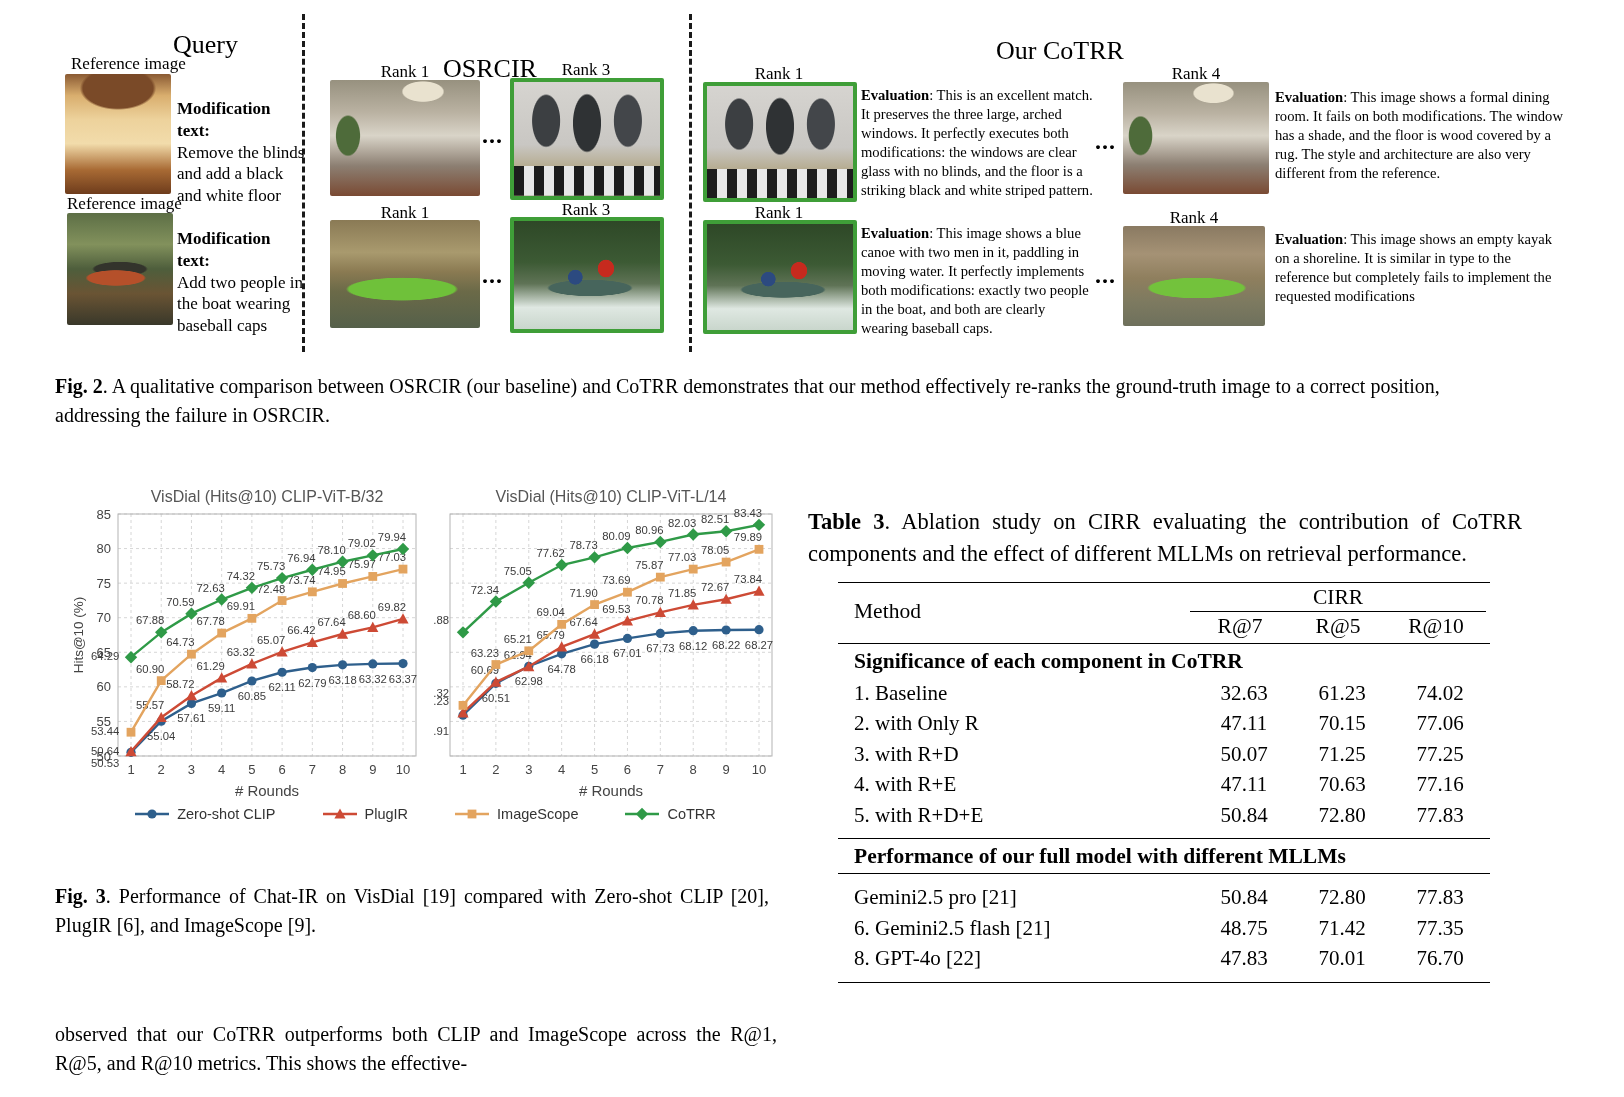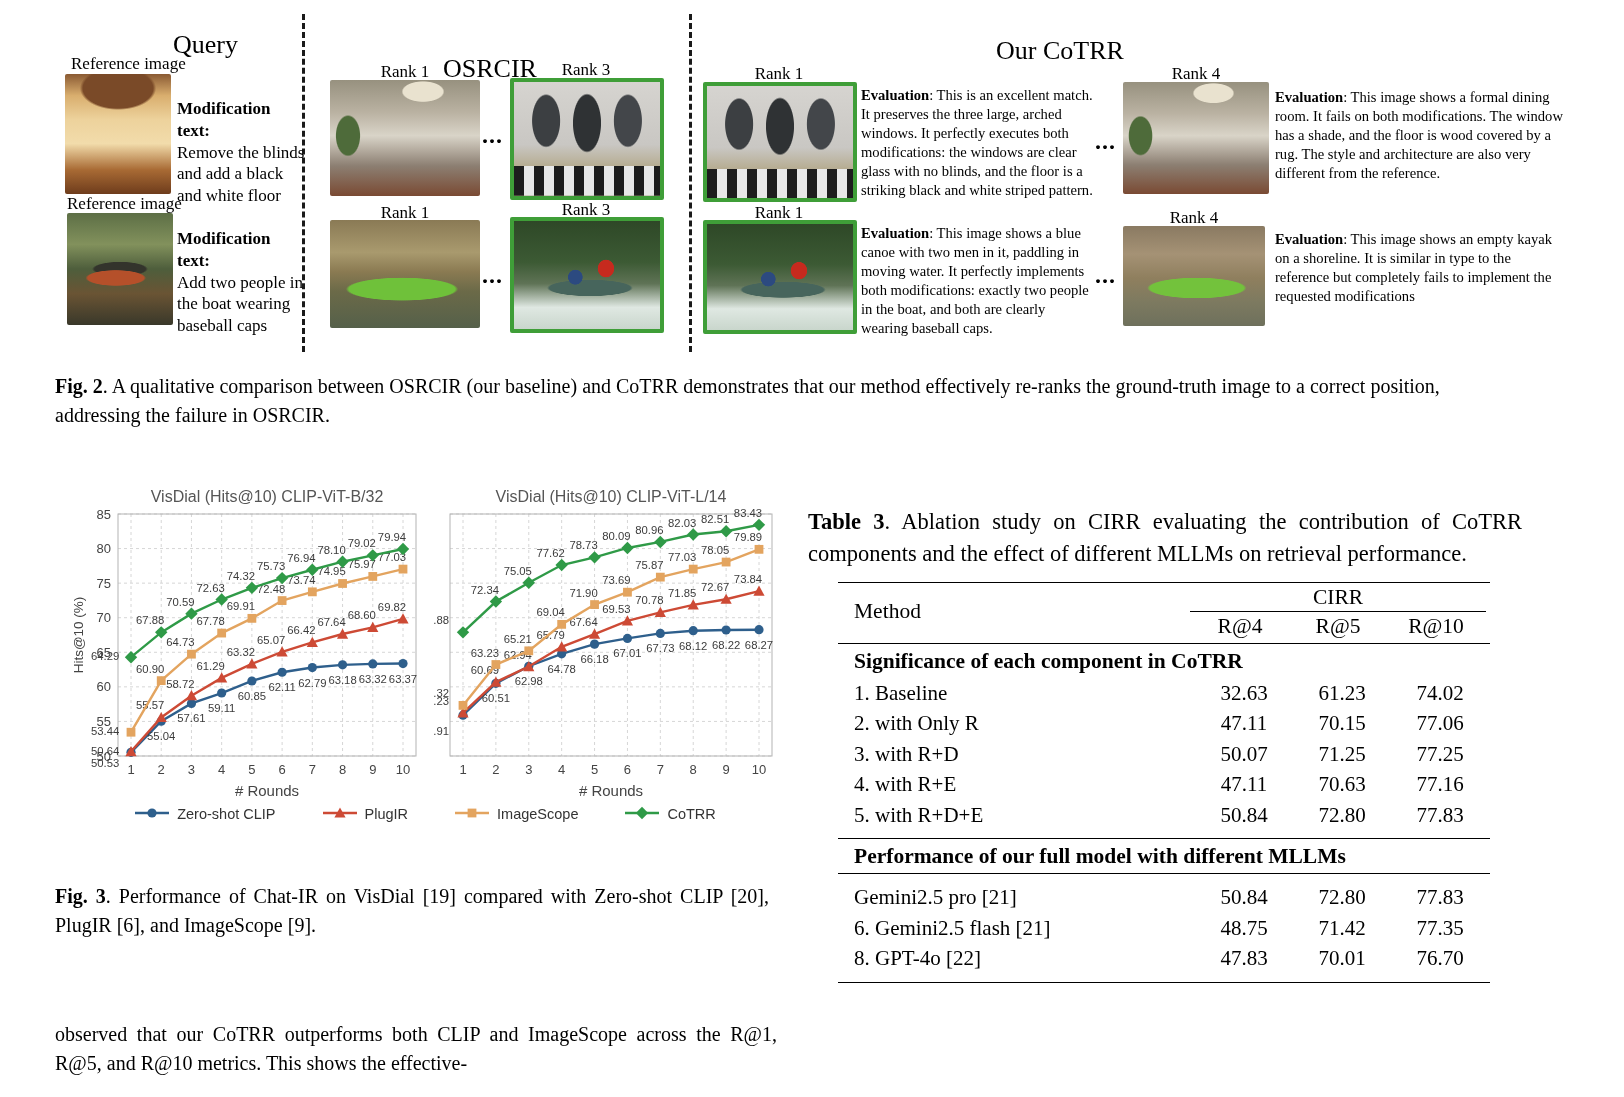--- a/index.html
+++ b/index.html
@@ -53,21 +53,21 @@
   
   .caption{position:absolute;font-size:20px;line-height:1.45;}
   .just{text-align:justify;}
 
   
   #fig3{position:absolute;left:72px;top:488px;width:706px;height:372px;
         font-family:"Liberation Sans","DejaVu Sans",sans-serif;}
   #fig3 .charts{display:flex;gap:12px;}
   #legend{display:flex;justify-content:center;gap:46px;margin-top:2px;
           font-size:14.5px;color:#333;align-items:center;}
-  .leg-item{display:flex;align-items:flex-start;gap:7px;}
+  .leg-item{display:flex;align-items:center;gap:7px;}
 
   
   #t3{position:absolute;left:808px;top:506px;width:714px;}
   #t3 .cap{font-size:22.5px;line-height:1.42;text-align:justify;}
   #t3tab{margin:12px 0 0 30px;width:652px;font-size:21px;}
   .rule{border-top:1.7px solid #000;}
   .rule-thin{border-top:1.1px solid #000;}
   .t3hdr{position:relative;padding:2px 0 1px 0;}
   .h-method{position:absolute;left:16px;top:16px;font-size:21.5px;}
   .h-cirr{margin-left:352px;width:296px;text-align:center;font-size:21.5px;
@@ -435,21 +435,21 @@
   <div id="t3">
     <div class="cap">
       <b>Table 3</b><span>. Ablation study on CIRR evaluating the contribution of CoTRR components and the effect of different MLLMs on retrieval performance.</span>
     </div>
     <div id="t3tab">
       <div class="rule"></div>
       <div class="t3hdr">
         <div class="h-method">Method</div>
         <div class="h-cirr">CIRR</div>
         <div class="h-cols">
-          <span>R@4</span>
+          <span>R@7</span>
           <span>R@5</span>
           <span>R@10</span>
         </div>
       </div>
       <div class="rule"></div>
 
       <div class="t3sec">Significance of each component in CoTRR</div>
 
       <div class="t3row">
         <span class="m">1. Baseline</span>

